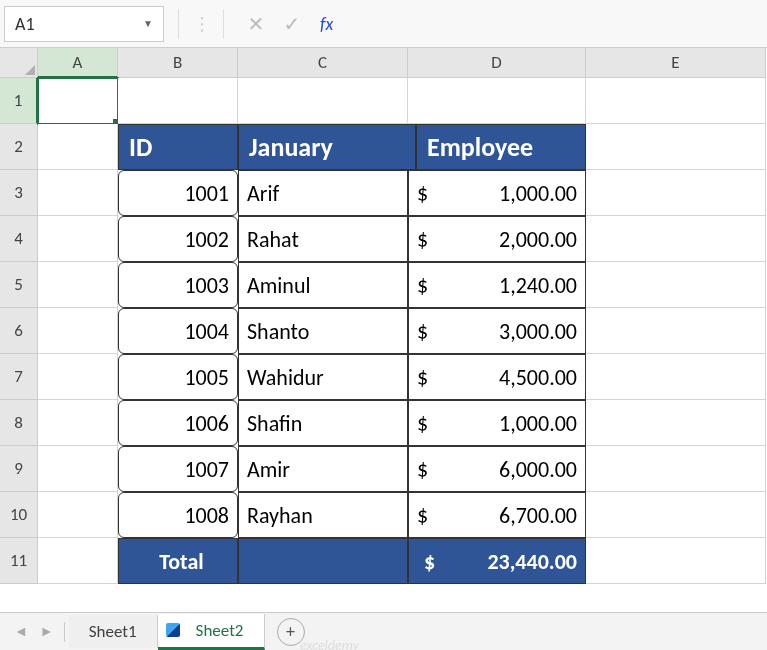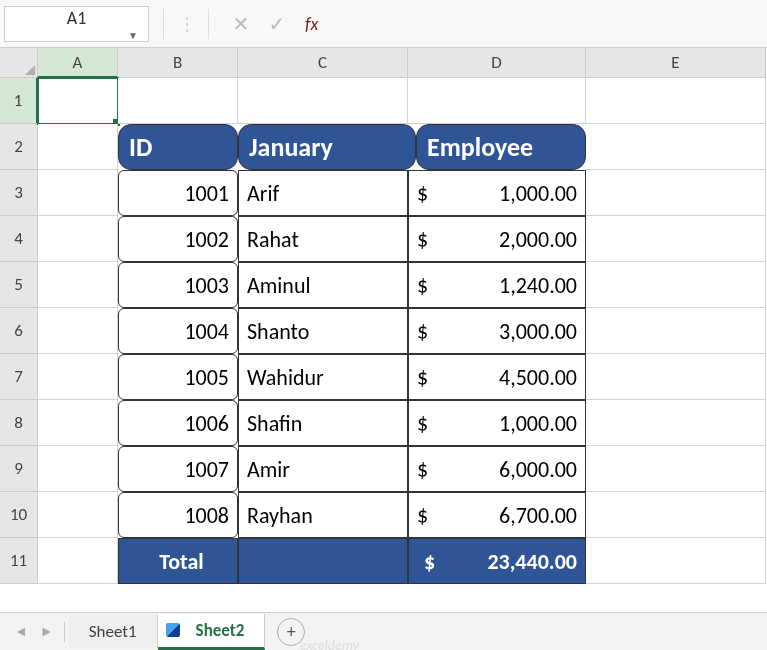--- a/index.html
+++ b/index.html
@@ -1,56 +1,56 @@
 <!DOCTYPE html>
 <html><head>
 <meta charset="utf-8">
 <style>
 * { box-sizing: border-box; margin: 0; padding: 0; }
 body { font-family: Calibri, Arial, sans-serif; background: #fff; width: 767px; height: 650px; overflow: hidden; position: relative; }
 
 .formula-bar { display: flex; align-items: center; height: 48px; border-bottom: 1px solid #ccc; background: #f8f8f8; padding: 0 4px; }
-.name-box { width: 145px; height: 36px; background: #fff; border: 1px solid #ccc; display: flex; align-items: center; padding: 0 10px; font-size: 18px; color: #333; position: relative; flex-direction: column; }
+.name-box { width: 160px; height: 36px; background: #fff; border: 1px solid #ccc; display: flex; align-items: center; padding: 0 10px; font-size: 18px; color: #333; position: relative; }
 .name-box-arrow { margin-left: auto; color: #666; font-size: 10px; }
 .fb-divider { width: 1px; height: 30px; background: #ddd; margin: 0 14px; }
 .fb-btn { width: 36px; height: 36px; display: flex; align-items: center; justify-content: center; color: #bbb; font-size: 20px; }
 .fb-dots { color: #ccc; font-size: 18px; letter-spacing: -2px; }
-.fx-label { font-style: italic; color: #7f1d1d; font-size: 18px; margin-left: 10px; }
+.fx-label { font-style: italic; color: #1d4ed8; font-size: 18px; margin-left: 10px; }
 .formula-input { flex: 1; height: 36px; border: none; background: transparent; padding: 0 10px; font-size: 16px; }
 
 .grid-area { position: relative; }
 .corner-cell { position: absolute; left: 0; top: 0; width: 38px; height: 30px; background: #e6e6e6; border-right: 1px solid #ccc; border-bottom: 1px solid #ccc; }
 .corner-cell::after { content: ""; position: absolute; right: 2px; bottom: 2px; width: 0; height: 0; border-left: 10px solid transparent; border-bottom: 10px solid #b0b0b0; }
 
 .col-headers { display: flex; margin-left: 38px; height: 30px; }
 .col-header { background: #e6e6e6; border-right: 1px solid #ccc; border-bottom: 1px solid #ccc; display: flex; align-items: center; justify-content: center; font-size: 17px; color: #444; }
 .col-header.active { background: #d4e6d4; border-bottom: 2px solid #217346; }
 
 .rows { display: flex; flex-direction: column; }
 .row { display: flex; height: 46px; }
 .row-header { width: 38px; background: #e6e6e6; border-right: 1px solid #ccc; border-bottom: 1px solid #ccc; display: flex; align-items: center; justify-content: center; font-size: 17px; color: #444; }
 .row-header.active { background: #d4e6d4; border-right: 2px solid #217346; }
 .cell { border-right: 1px solid #d4d4d4; border-bottom: 1px solid #d4d4d4; display: flex; align-items: center; padding: 0 8px; font-size: 22px; color: #000; background: #fff; position: relative; }
 
 .selected-cell { outline: 2px solid #217346; outline-offset: -1px; }
 .fill-handle { position: absolute; right: -3px; bottom: -3px; width: 7px; height: 7px; background: #217346; }
 
 .tbl-border { border: 1px solid #333 !important; }
-.tbl-header { background: #2f5597 !important; color: #fff !important; font-weight: bold; font-size: 26px; padding: 0 10px; border-radius: 13px; }
+.tbl-header { background: #2f5597 !important; color: #fff !important; font-weight: bold; font-size: 26px; padding: 0 10px; }
 .tbl-total { background: #2f5597 !important; color: #fff !important; font-weight: bold; font-size: 22px; padding-left: 15px; }
 .num-right { justify-content: flex-end; border-radius: 6px; }
 .txt-left { justify-content: flex-start; }
 .money { justify-content: space-between; }
 .money .dollar { margin-right: 4px; }
 
 .sheet-tabs-bar { position: absolute; bottom: 0; left: 0; right: 0; height: 38px; background: #f3f3f3; border-top: 1px solid #ccc; display: flex; align-items: center; padding: 0 8px; }
 .nav-arrow { color: #aaa; font-size: 14px; padding: 0 6px; }
 .nav-sep { width: 1px; height: 20px; background: #ccc; margin: 0 4px; }
 .sheet-tab { padding: 6px 20px; font-size: 17px; color: #404040; border-right: 1px solid #ccc; background: #efefef; position: relative; }
-.sheet-tab.active { background: #fff; color: #217346; font-weight: bold; border-bottom: 3px solid #217346; }
+.sheet-tab.active { background: #fff; color: #217346; font-weight: normal; border-bottom: 3px solid #217346; }
 .sheet-tab.active::before { content: ""; position: absolute; left: 8px; top: 50%; transform: translateY(-50%); width: 14px; height: 14px; background: linear-gradient(135deg,#41a5ee 50%,#103f91 50%); border-radius: 2px; }
 .sheet-tab.active span { margin-left: 18px; }
 .add-sheet { width: 28px; height: 28px; border: 1px solid #aaa; border-radius: 50%; display: flex; align-items: center; justify-content: center; margin-left: 12px; color: #555; font-size: 18px; }
 .watermark { position: absolute; left: 300px; top: 24px; color: #ddd; font-size: 14px; font-style: italic; pointer-events: none; }
 
 
 .w-a { width: 80px; } .w-b { width: 120px; } .w-c { width: 170px; } .w-d { width: 178px; } .w-e { width: 180px; }
 </style>
 </head>
 <body>

